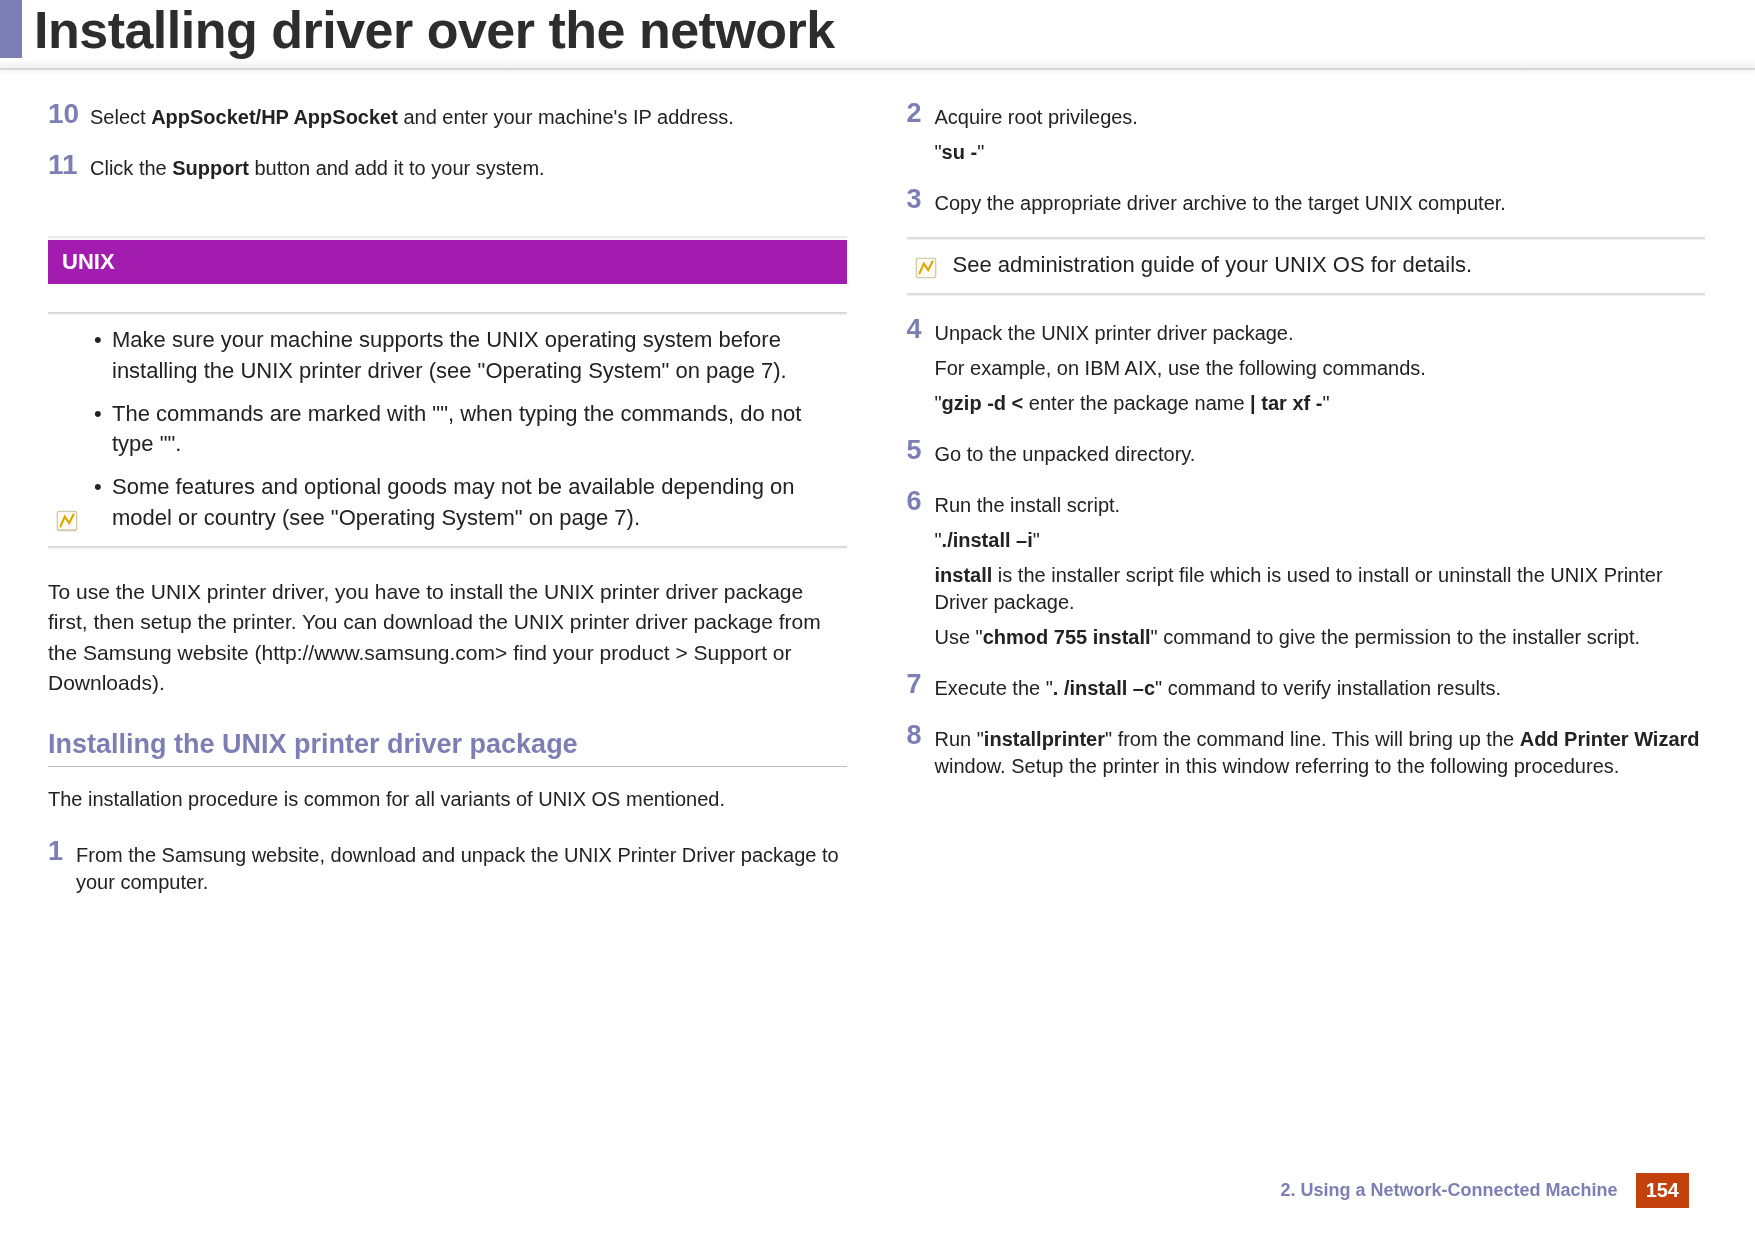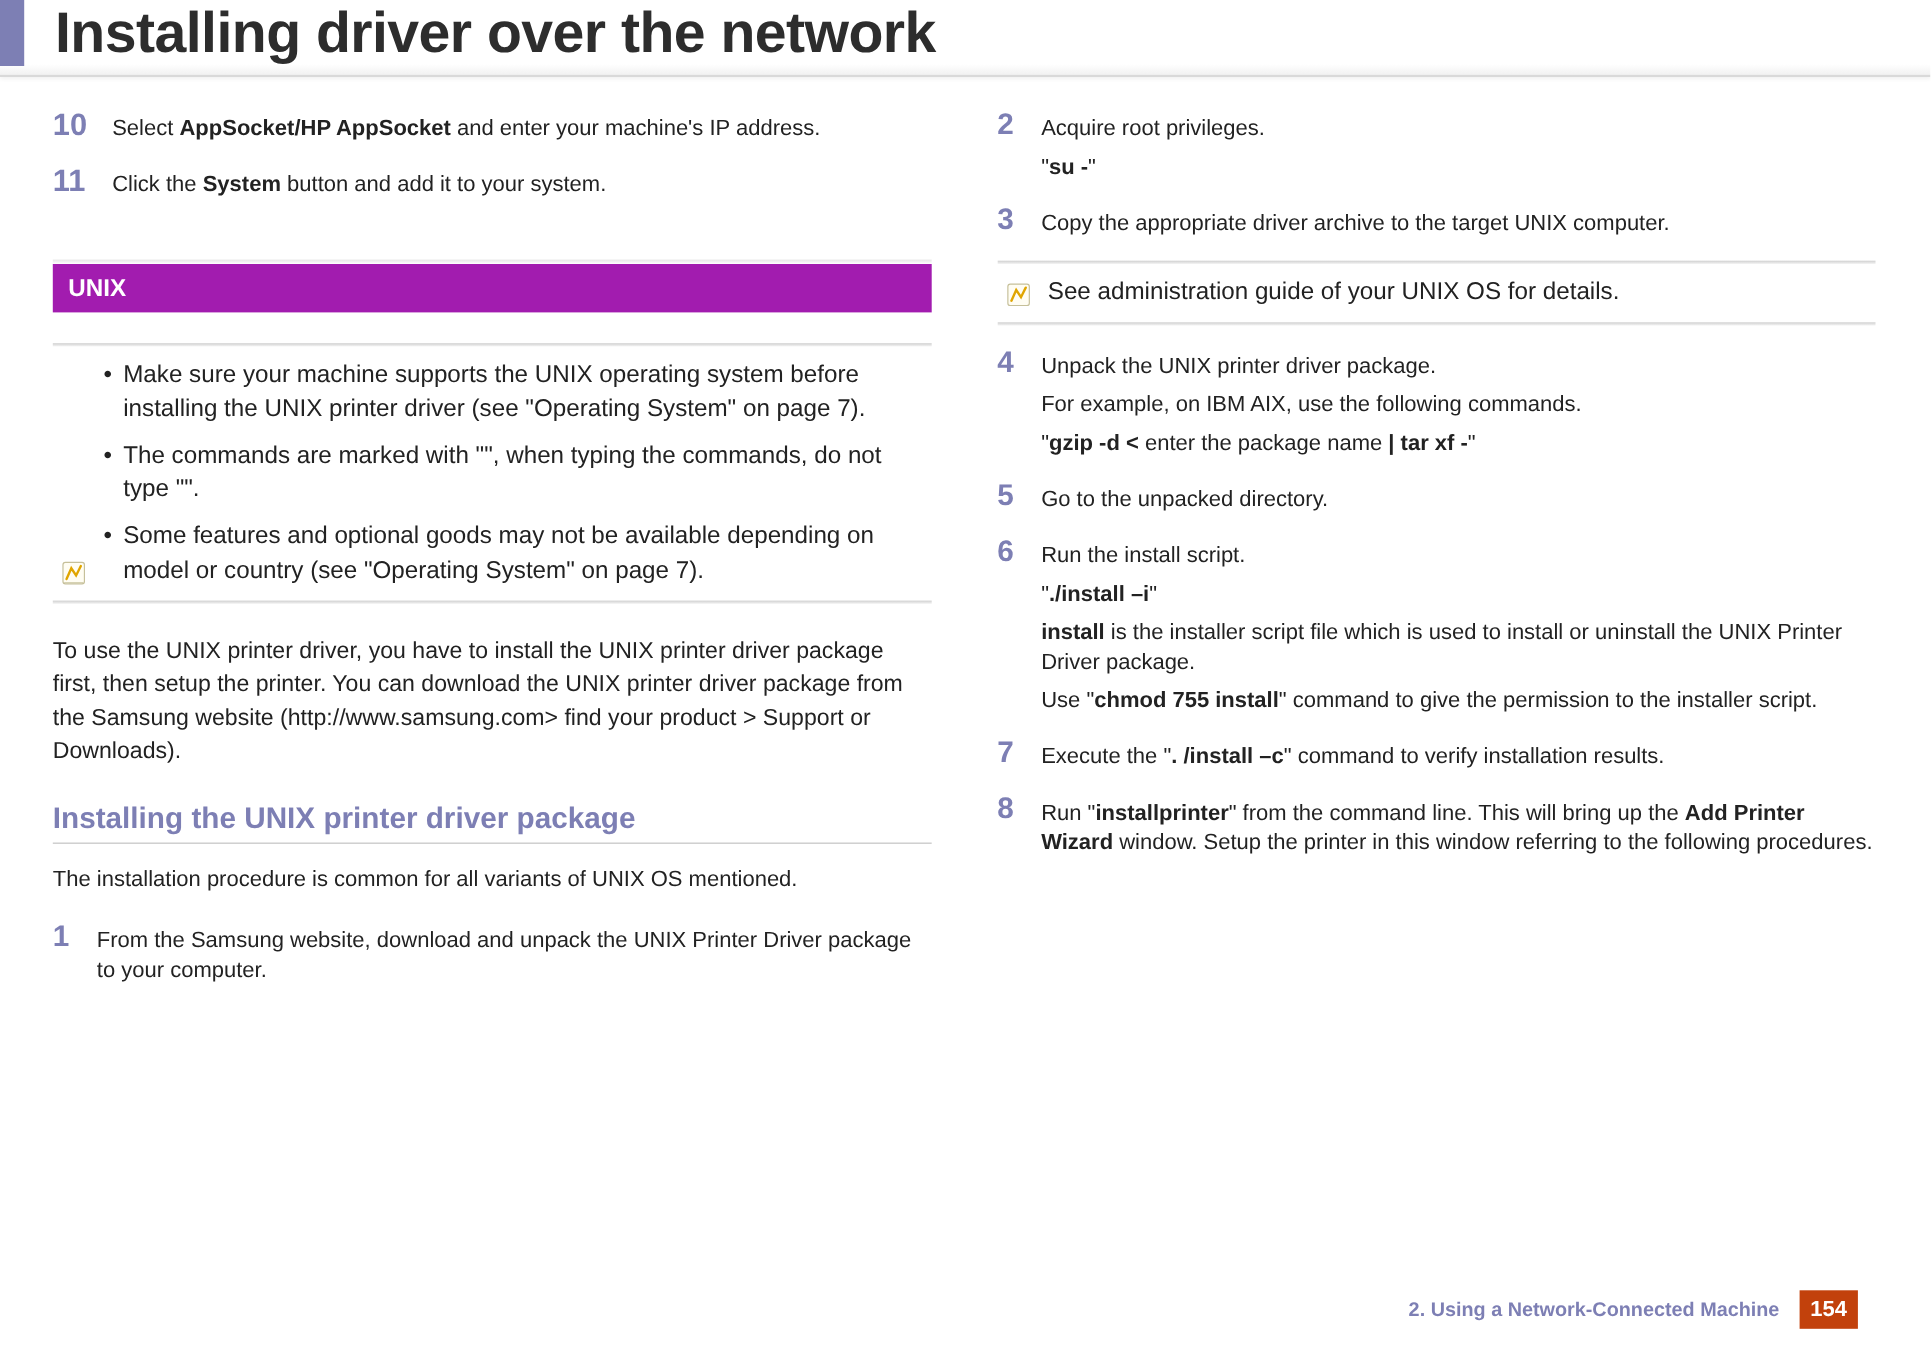--- a/index.html
+++ b/index.html
@@ -8,26 +8,25 @@
     width: 1755px;
     height: 1240px;
     background: #ffffff;
     color: #222;
     position: relative;
   }
 
   
   .titlebar {
     display: flex;
-    align-items: flex-end;
+    align-items: flex-start;
     padding: 0 0 8px 0;
     border-bottom: 2px solid #d9d9d9;
     background: linear-gradient(#ffffff 0%, #ffffff 86%, #f1f1f1 100%);
     box-shadow: 0 2px 4px rgba(0,0,0,0.06);
-    gap: 16px;
   }
   .title-accent {
     width: 22px;
     height: 60px;
     background: #7d7fb4;
     margin-right: 12px;
     margin-top: -2px;
   }
   .page-title {
     font-size: 52px;
@@ -44,21 +43,21 @@
   }
   .col {
     flex: 1 1 0;
     min-width: 0;
   }
 
   
   .step {
     display: flex;
     align-items: flex-start;
-    gap: 20px;
+    gap: 8px;
     margin-bottom: 20px;
   }
   .step-num {
     color: #7d7fb4;
     font-weight: 700;
     font-size: 28px;
     line-height: 1;
     min-width: 34px;
     text-align: left;
   }
@@ -183,21 +182,21 @@
     <div class="step">
       <div class="step-num" data-bind="left.steps_top.0.num">10</div>
       <div class="step-body">
           <p>Select <b>AppSocket/HP AppSocket</b> and enter your machine's IP address.</p>
         </div>
     </div>
 
     <div class="step">
       <div class="step-num" data-bind="left.steps_top.1.num">11</div>
       <div class="step-body">
-          <p>Click the <b>System</b> button and add it to your system.</p>
+          <p>Click the <b>Support</b> button and add it to your system.</p>
         </div>
     </div>
 
     <div class="section-strip">
       <div class="section-topline"></div>
       <div class="section-bar" data-bind="left.section_name">UNIX</div>
     </div>
 
     <div class="notebox">
       <div class="notebox-line"></div>

